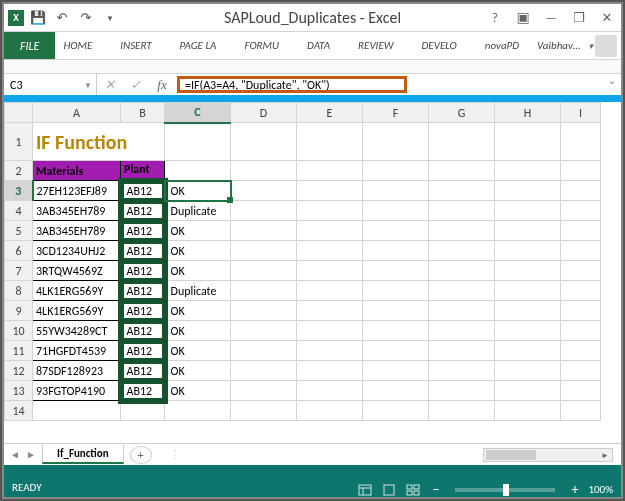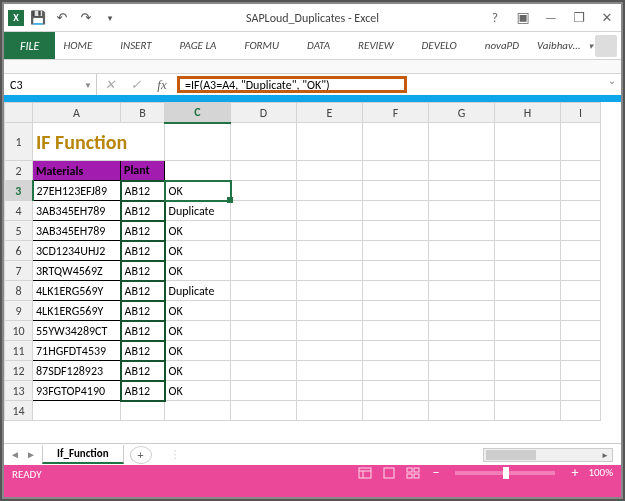--- a/index.html
+++ b/index.html
@@ -4,21 +4,21 @@
 <style>
 * { margin: 0; padding: 0; box-sizing: border-box; font-family: "Segoe UI", Calibri, sans-serif; }
 body { background: #555; width: 625px; height: 501px; overflow: hidden; position: relative; }
 .app { background: #fff; border: 2px solid #888; width: 621px; height: 497px; margin: 2px; display: flex; flex-direction: column; }
 
 
 .titlebar { background: #fff; height: 28px; display: flex; align-items: center; position: relative; border-bottom: 1px solid #d4d4d4; }
 .tb-left { display: flex; align-items: center; gap: 4px; padding-left: 4px; }
 .excel-icon { width: 16px; height: 16px; background: #217346; color: #fff; font-size: 10px; font-weight: bold; display: flex; align-items: center; justify-content: center; }
 .qat-btn { width: 20px; height: 20px; display: flex; align-items: center; justify-content: center; color: #555; font-size: 13px; cursor: pointer; }
-.tb-title { position: absolute; left: 50%; transform: translateX(-50%); font-size: 12px; color: #444; }
+.tb-title { position: absolute; left: 50%; transform: translateX(-50%); font-size: 16px; color: #444; }
 .tb-right { margin-left: auto; display: flex; }
 .tb-btn { width: 28px; height: 24px; display: flex; align-items: center; justify-content: center; color: #666; font-size: 13px; cursor: pointer; }
 
 
 .ribbon { height: 28px; background: #fff; display: flex; align-items: stretch; border-bottom: 1px solid #d4d4d4; font-style: italic; }
 .file-tab { background: #217346; color: #fff; padding: 0 16px; display: flex; align-items: center; font-size: 12px; cursor: pointer; }
 .tab { padding: 0 8px; display: flex; align-items: center; font-size: 11px; color: #444; cursor: pointer; }
 .rib-right { margin-left: auto; display: flex; align-items: center; padding-right: 4px; gap: 2px; }
 .user { font-size: 11px; color: #444; padding: 0 4px; }
 .avatar { width: 22px; height: 22px; background: #ddd; border-radius: 2px; }
@@ -46,39 +46,39 @@
 th { background: #f0f0f0; font-weight: normal; text-align: center; color: #444; }
 .corner { width: 28px; background: #f0f0f0; }
 .rh { width: 28px; background: #f0f0f0; text-align: center; color: #444; }
 .ch { text-align: center; }
 .ch.sel, .rh.sel { background: #d5d5d5; color: #217346; font-weight: bold; border-bottom: 2px solid #217346; }
 .rh.sel { border-right: 2px solid #217346; border-bottom: 1px solid #d4d4d4; }
 td { padding: 0 3px; vertical-align: middle; }
 .title-cell { font-family: Calibri; font-size: 20px; font-weight: bold; color: #b8860b; border: 1px solid #d4d4d4; }
 .hdr-cell { background: #a21caf; font-weight: bold; border: 1px solid #000; }
 .data-a { border: 1px solid #000; }
-.data-b { border: 2px solid #14532d; }
+.data-b { border: 6px solid #14532d; }
 .selected { outline: 2px solid #217346; outline-offset: -1px; position: relative; }
 .fill-handle { position: absolute; right: -3px; bottom: -3px; width: 6px; height: 6px; background: #217346; }
 
 
 .sheets { height: 22px; background: #fff; border-top: 1px solid #ccc; display: flex; align-items: center; font-size: 11px; }
 .sh-nav { display: flex; padding: 0 4px; gap: 2px; }
 .sh-nav-btn { width: 14px; text-align: center; color: #888; cursor: pointer; font-size: 10px; }
 .sh-tab { padding: 2px 14px; border: 1px solid #ccc; border-top: none; background: #fff; cursor: pointer; }
 .sh-tab.active { border-bottom: 2px solid #217346; font-weight: bold; }
 .sh-add { width: 22px; height: 18px; border: 1px solid #ccc; margin-left: 6px; display: flex; align-items: center; justify-content: center; border-radius: 50%; font-size: 12px; color: #666; cursor: pointer; }
 .sh-scroll { margin-left: auto; display: flex; align-items: center; gap: 2px; padding-right: 8px; }
 .sh-sep { color: #ccc; margin: 0 18px; }
 .hbar { width: 130px; height: 14px; background: #f0f0f0; border: 1px solid #ccc; position: relative; }
 .hbar-thumb { position: absolute; left: 2px; top: 1px; width: 50px; height: 10px; background: #cdcdcd; }
 .hbar-arr { position: absolute; top: 0; bottom: 0; width: 14px; display: flex; align-items: center; justify-content: center; font-size: 8px; color: #666; }
 
 
-.status { height: 22px; background: #ec4899; color: #fff; display: flex; align-items: flex-end; font-size: 11px; padding: 16px 8px; }
+.status { height: 22px; background: #0f766e; color: #fff; display: flex; align-items: flex-start; font-size: 11px; padding: 16px 8px; }
 .status-left { }
 .status-right { margin-left: auto; display: flex; align-items: center; gap: 6px; }
 .view-btn { width: 18px; height: 16px; display: flex; align-items: center; justify-content: center; cursor: pointer; opacity: 0.8; }
 .view-btn svg { fill: #fff; }
 .zoom-bar { width: 100px; height: 4px; background: rgba(255,255,255,0.3); position: relative; margin: 0 6px; }
 .zoom-track { position: absolute; left: 50%; top: -4px; width: 2px; height: 12px; background: rgba(255,255,255,0.5); }
 .zoom-thumb { position: absolute; left: 48%; top: -4px; width: 6px; height: 12px; background: #fff; }
 .zoom-sign { cursor: pointer; padding: 0 4px; font-size: 14px; }
 </style>
 </head>

